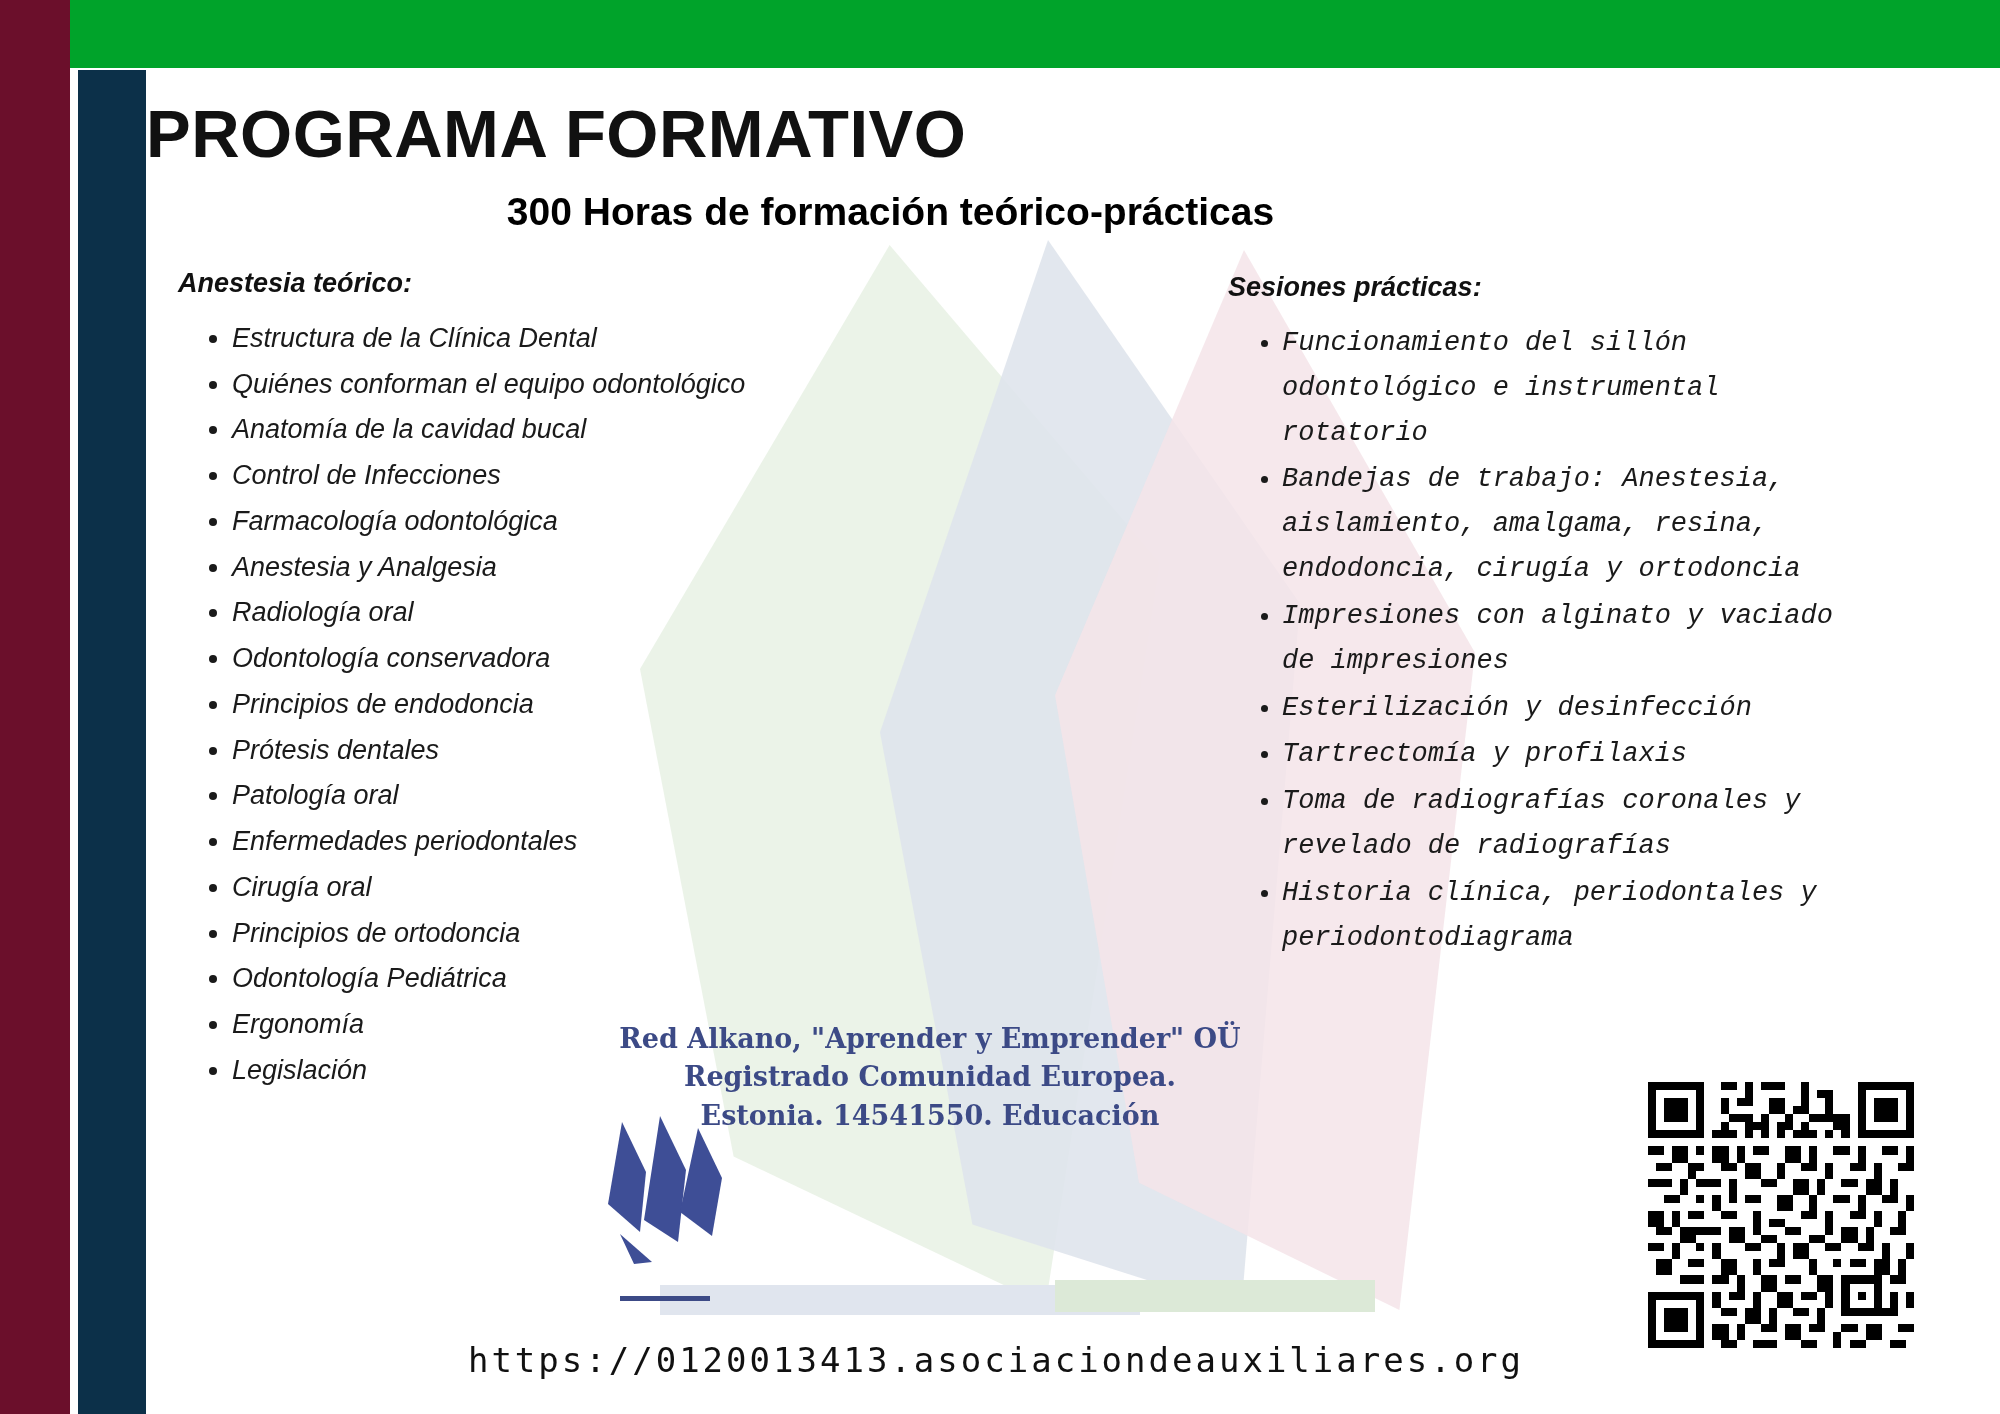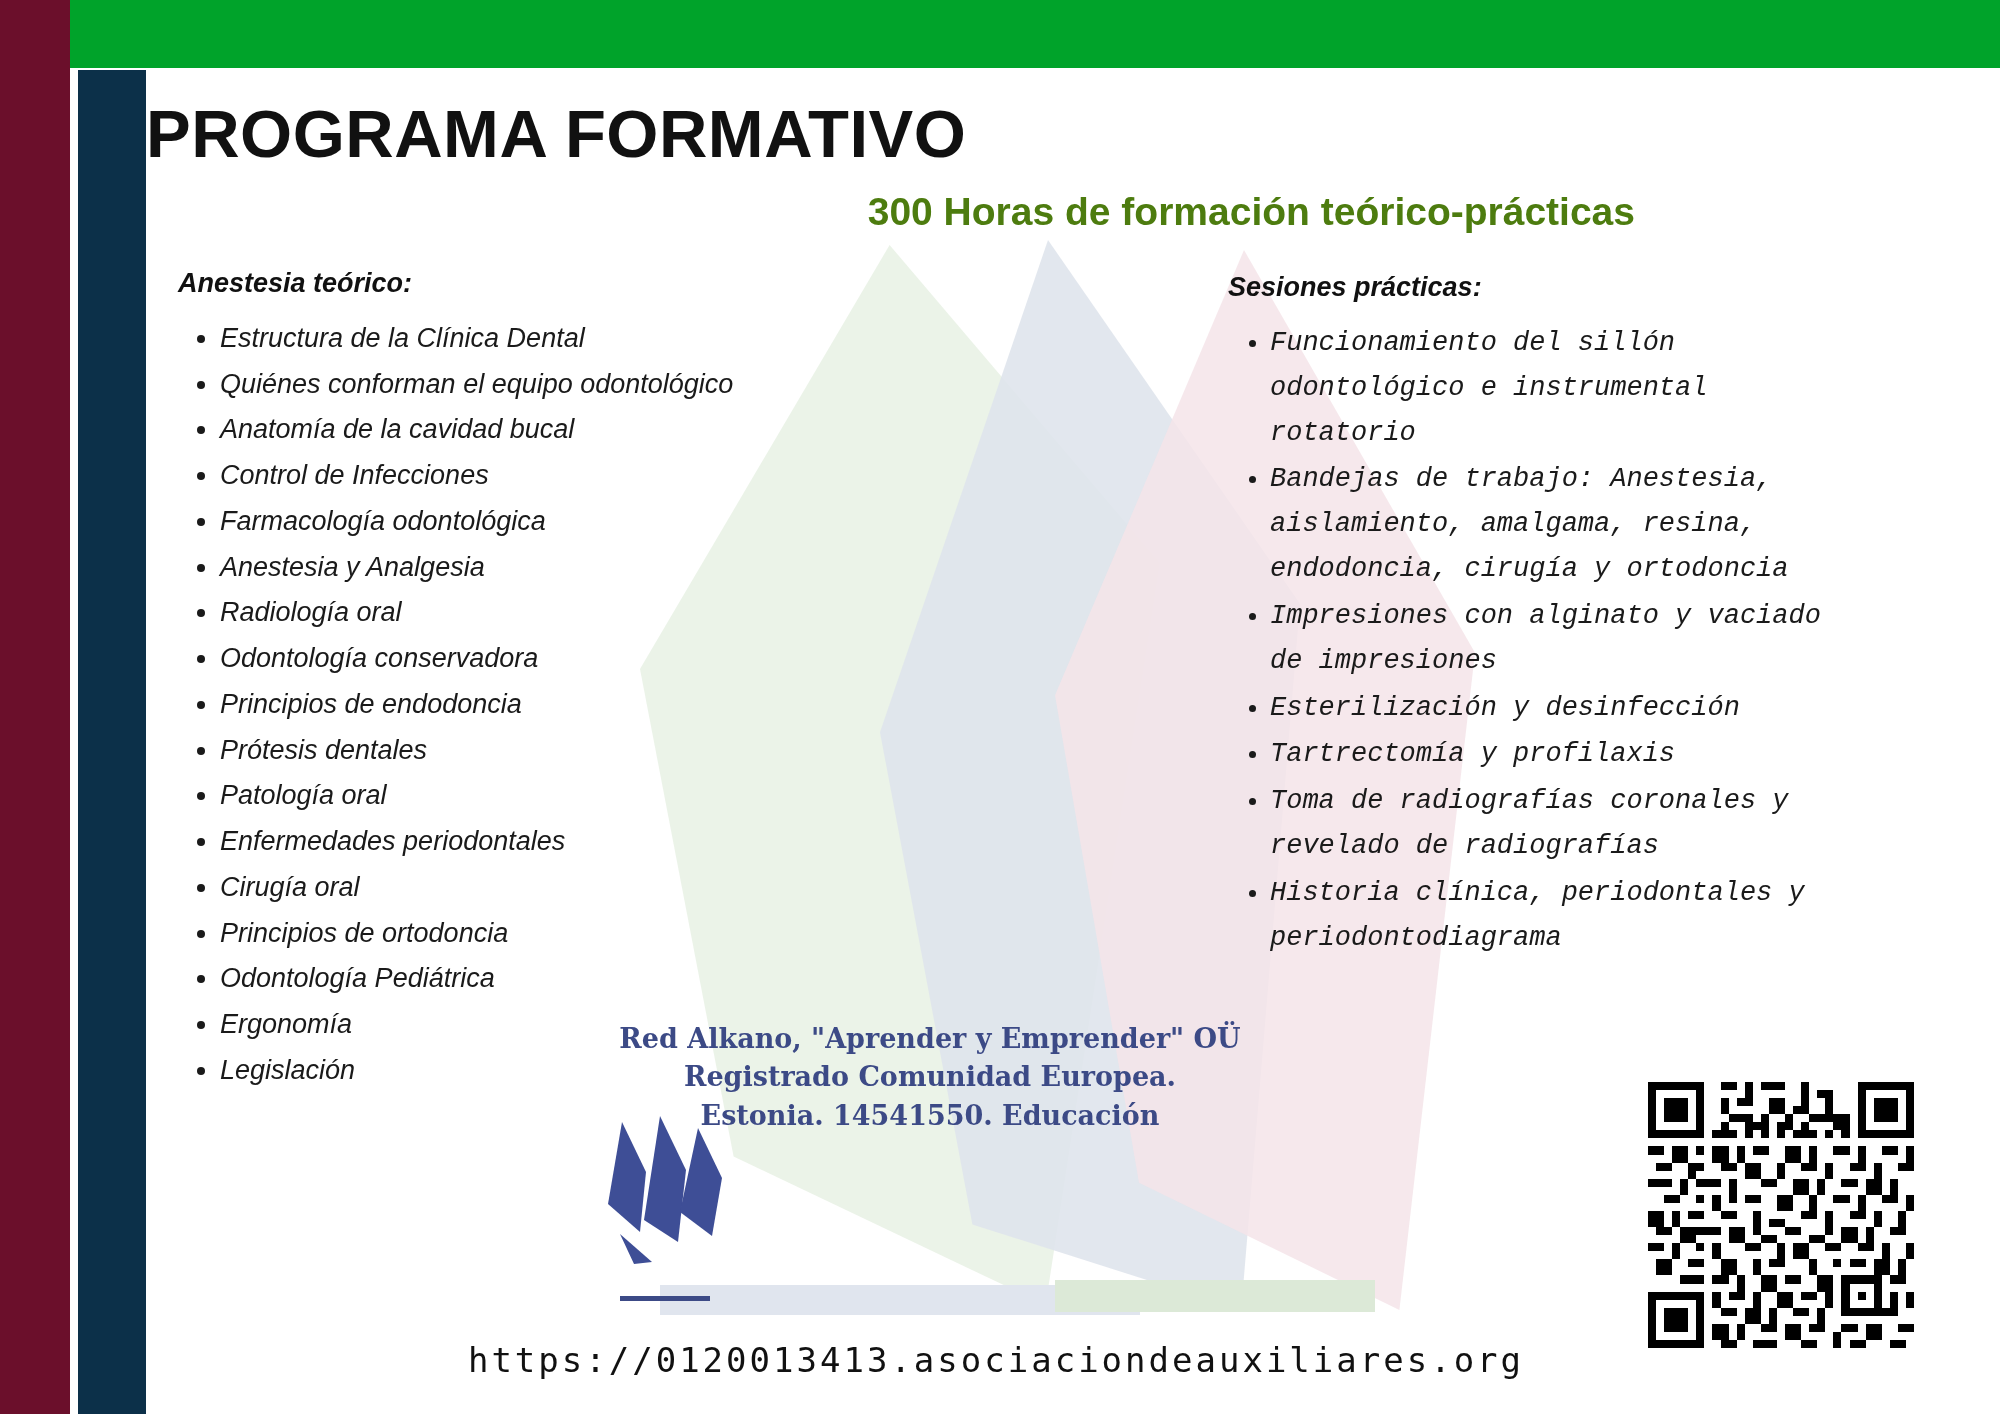--- a/index.html
+++ b/index.html
@@ -80,43 +80,43 @@
     text-align: left;
     font-size: 67px;
     font-weight: bold;
     color: #111111;
     letter-spacing: .5px;
   }
   .subtitle {
     position: absolute;
     left: 146px; top: 190px;
     width: 1489px;
-    text-align: right;
+    text-align: center;
     font-size: 39px;
     font-weight: bold;
-    color: #4d7c0f;
+    color: #000000;
   }
 
   
   .col {
     position: absolute;
   }
   .col-left { left: 178px; top: 268px; width: 640px; }
   .col-right { left: 1228px; top: 272px; width: 640px; }
 
   .col-head {
     font-size: 27px;
     font-style: italic;
     font-weight: bold;
     color: #111111;
     margin-bottom: 18px;
   }
   ul.items {
     list-style: disc;
-    margin: 0;
+    margin: 12px;
     padding-left: 42px;
   }
   ul.items li {
     font-size: 27px;
     font-style: italic;
     color: #1a1a1a;
     line-height: 1.62;
     margin-bottom: 2px;
   }
   .col-right ul.items li { line-height: 1.66; font-family: Liberation Mono, monospace; }

